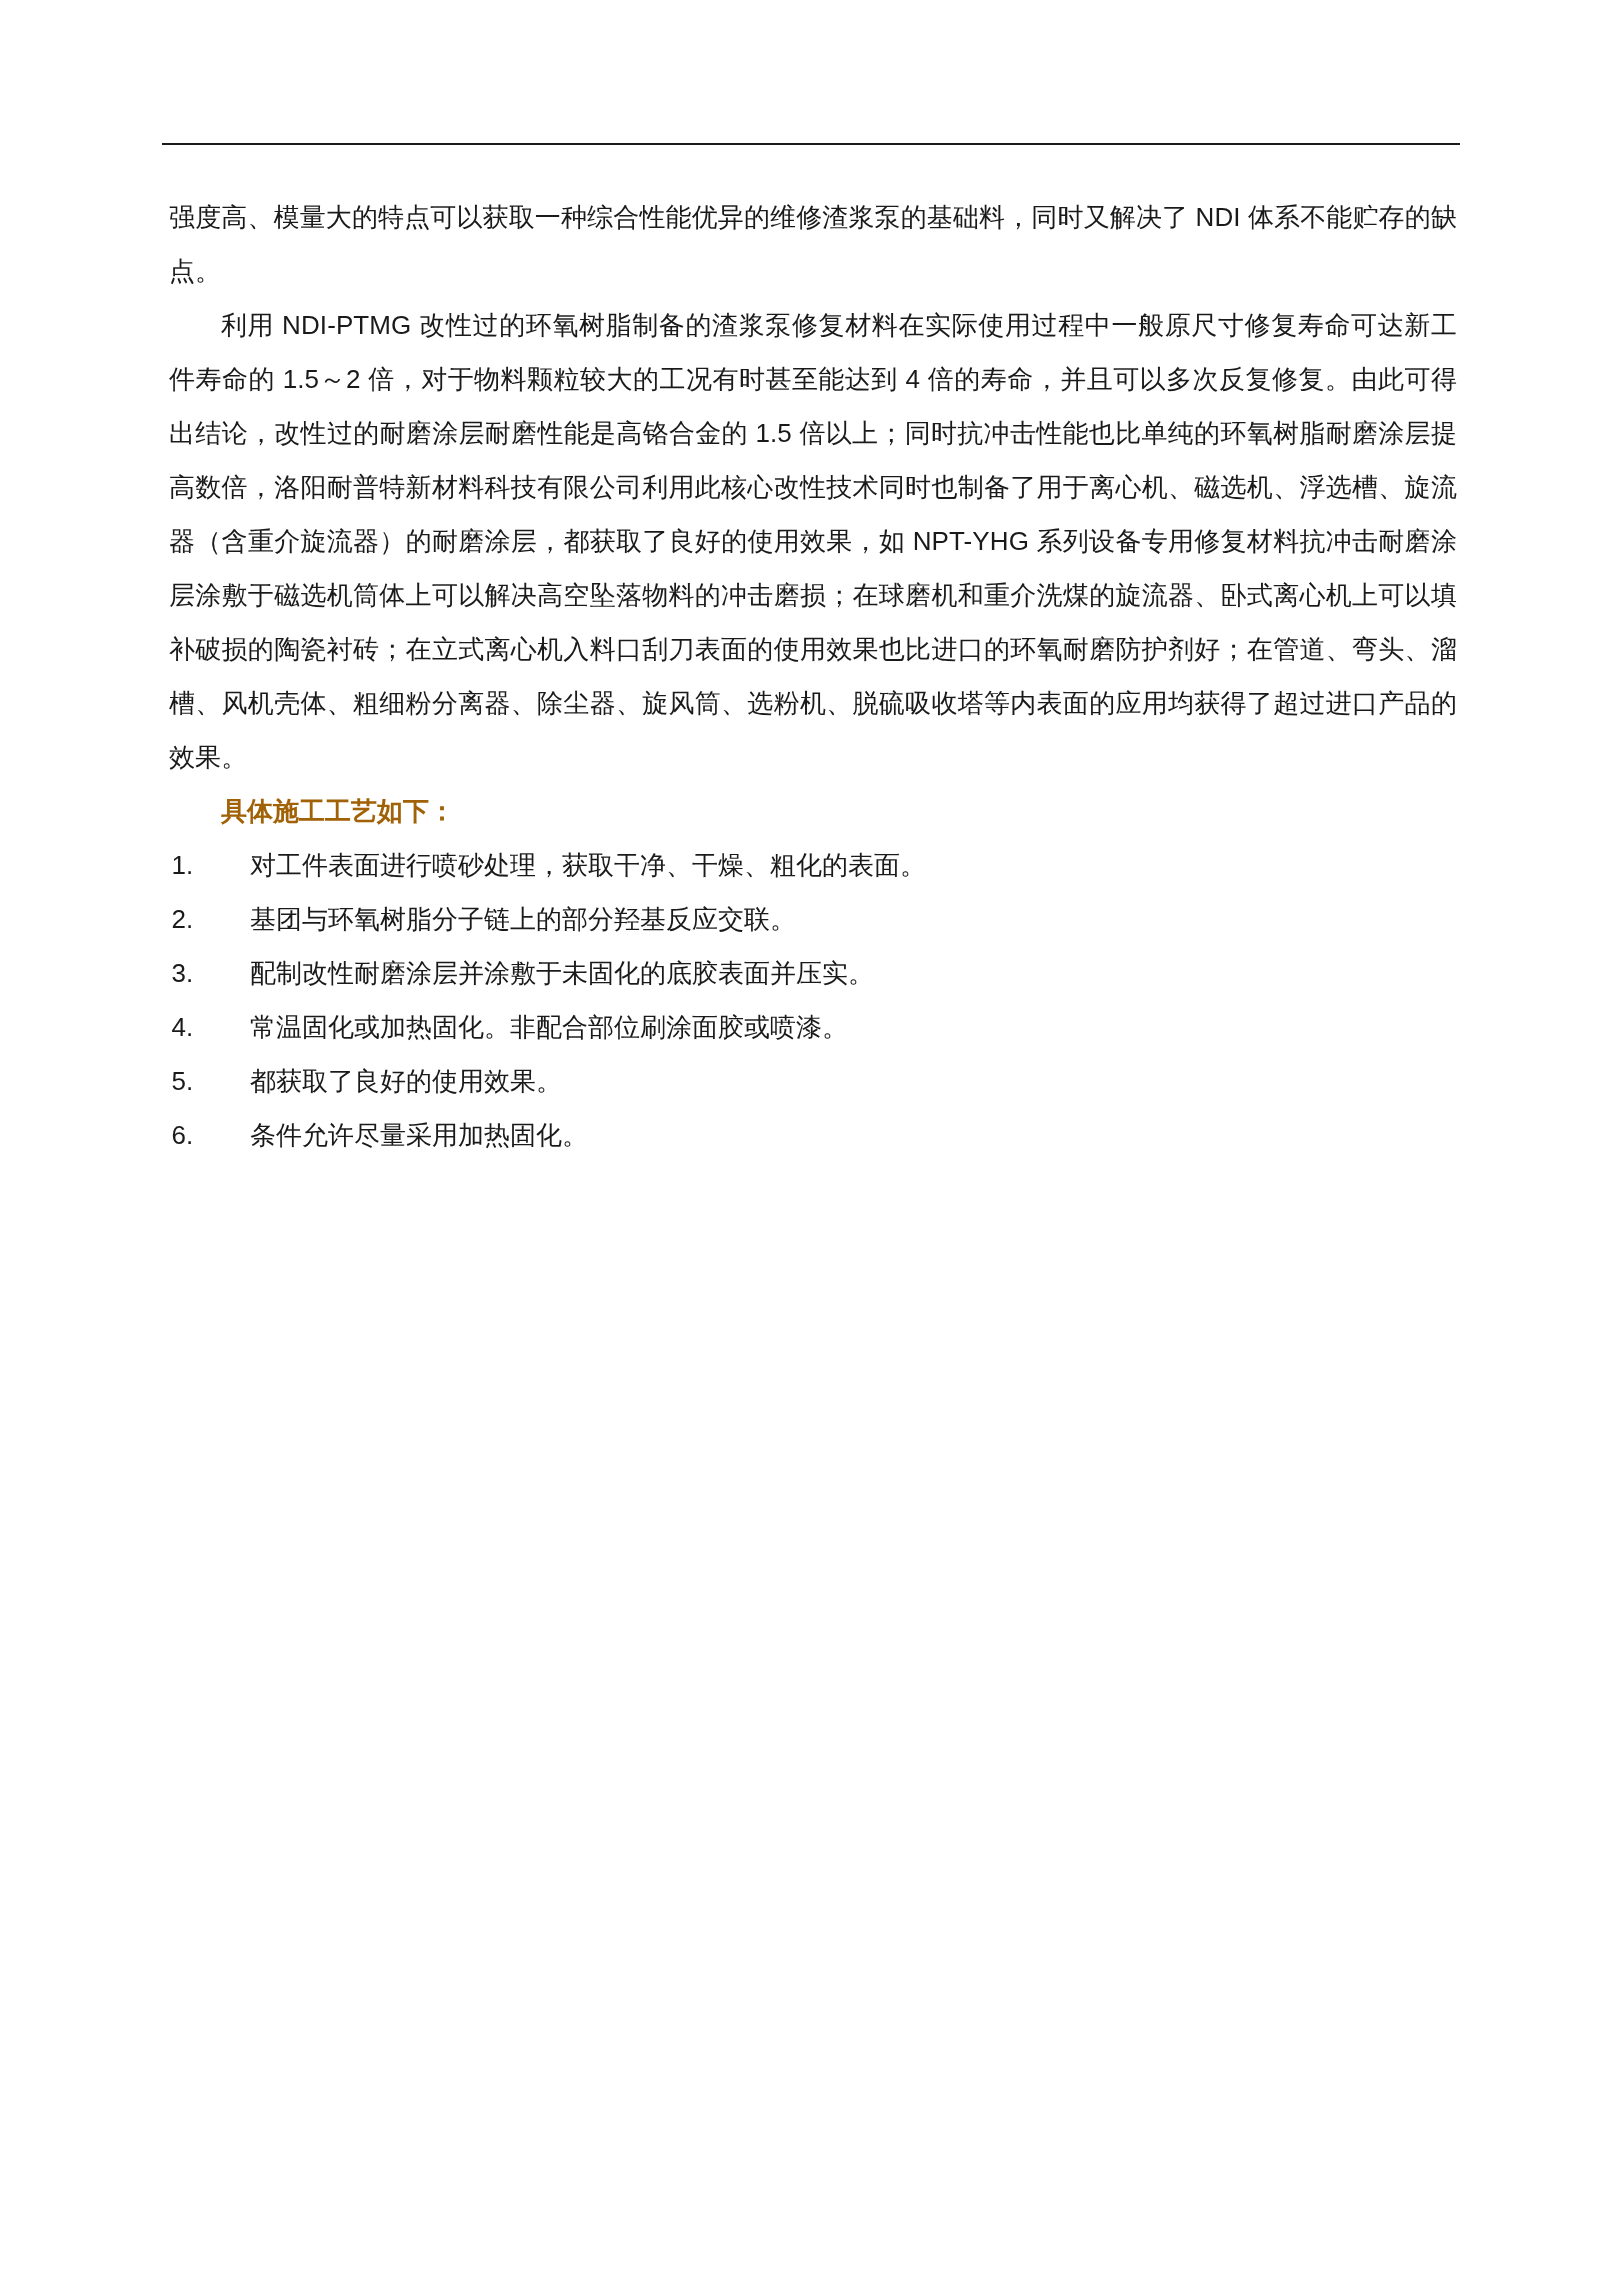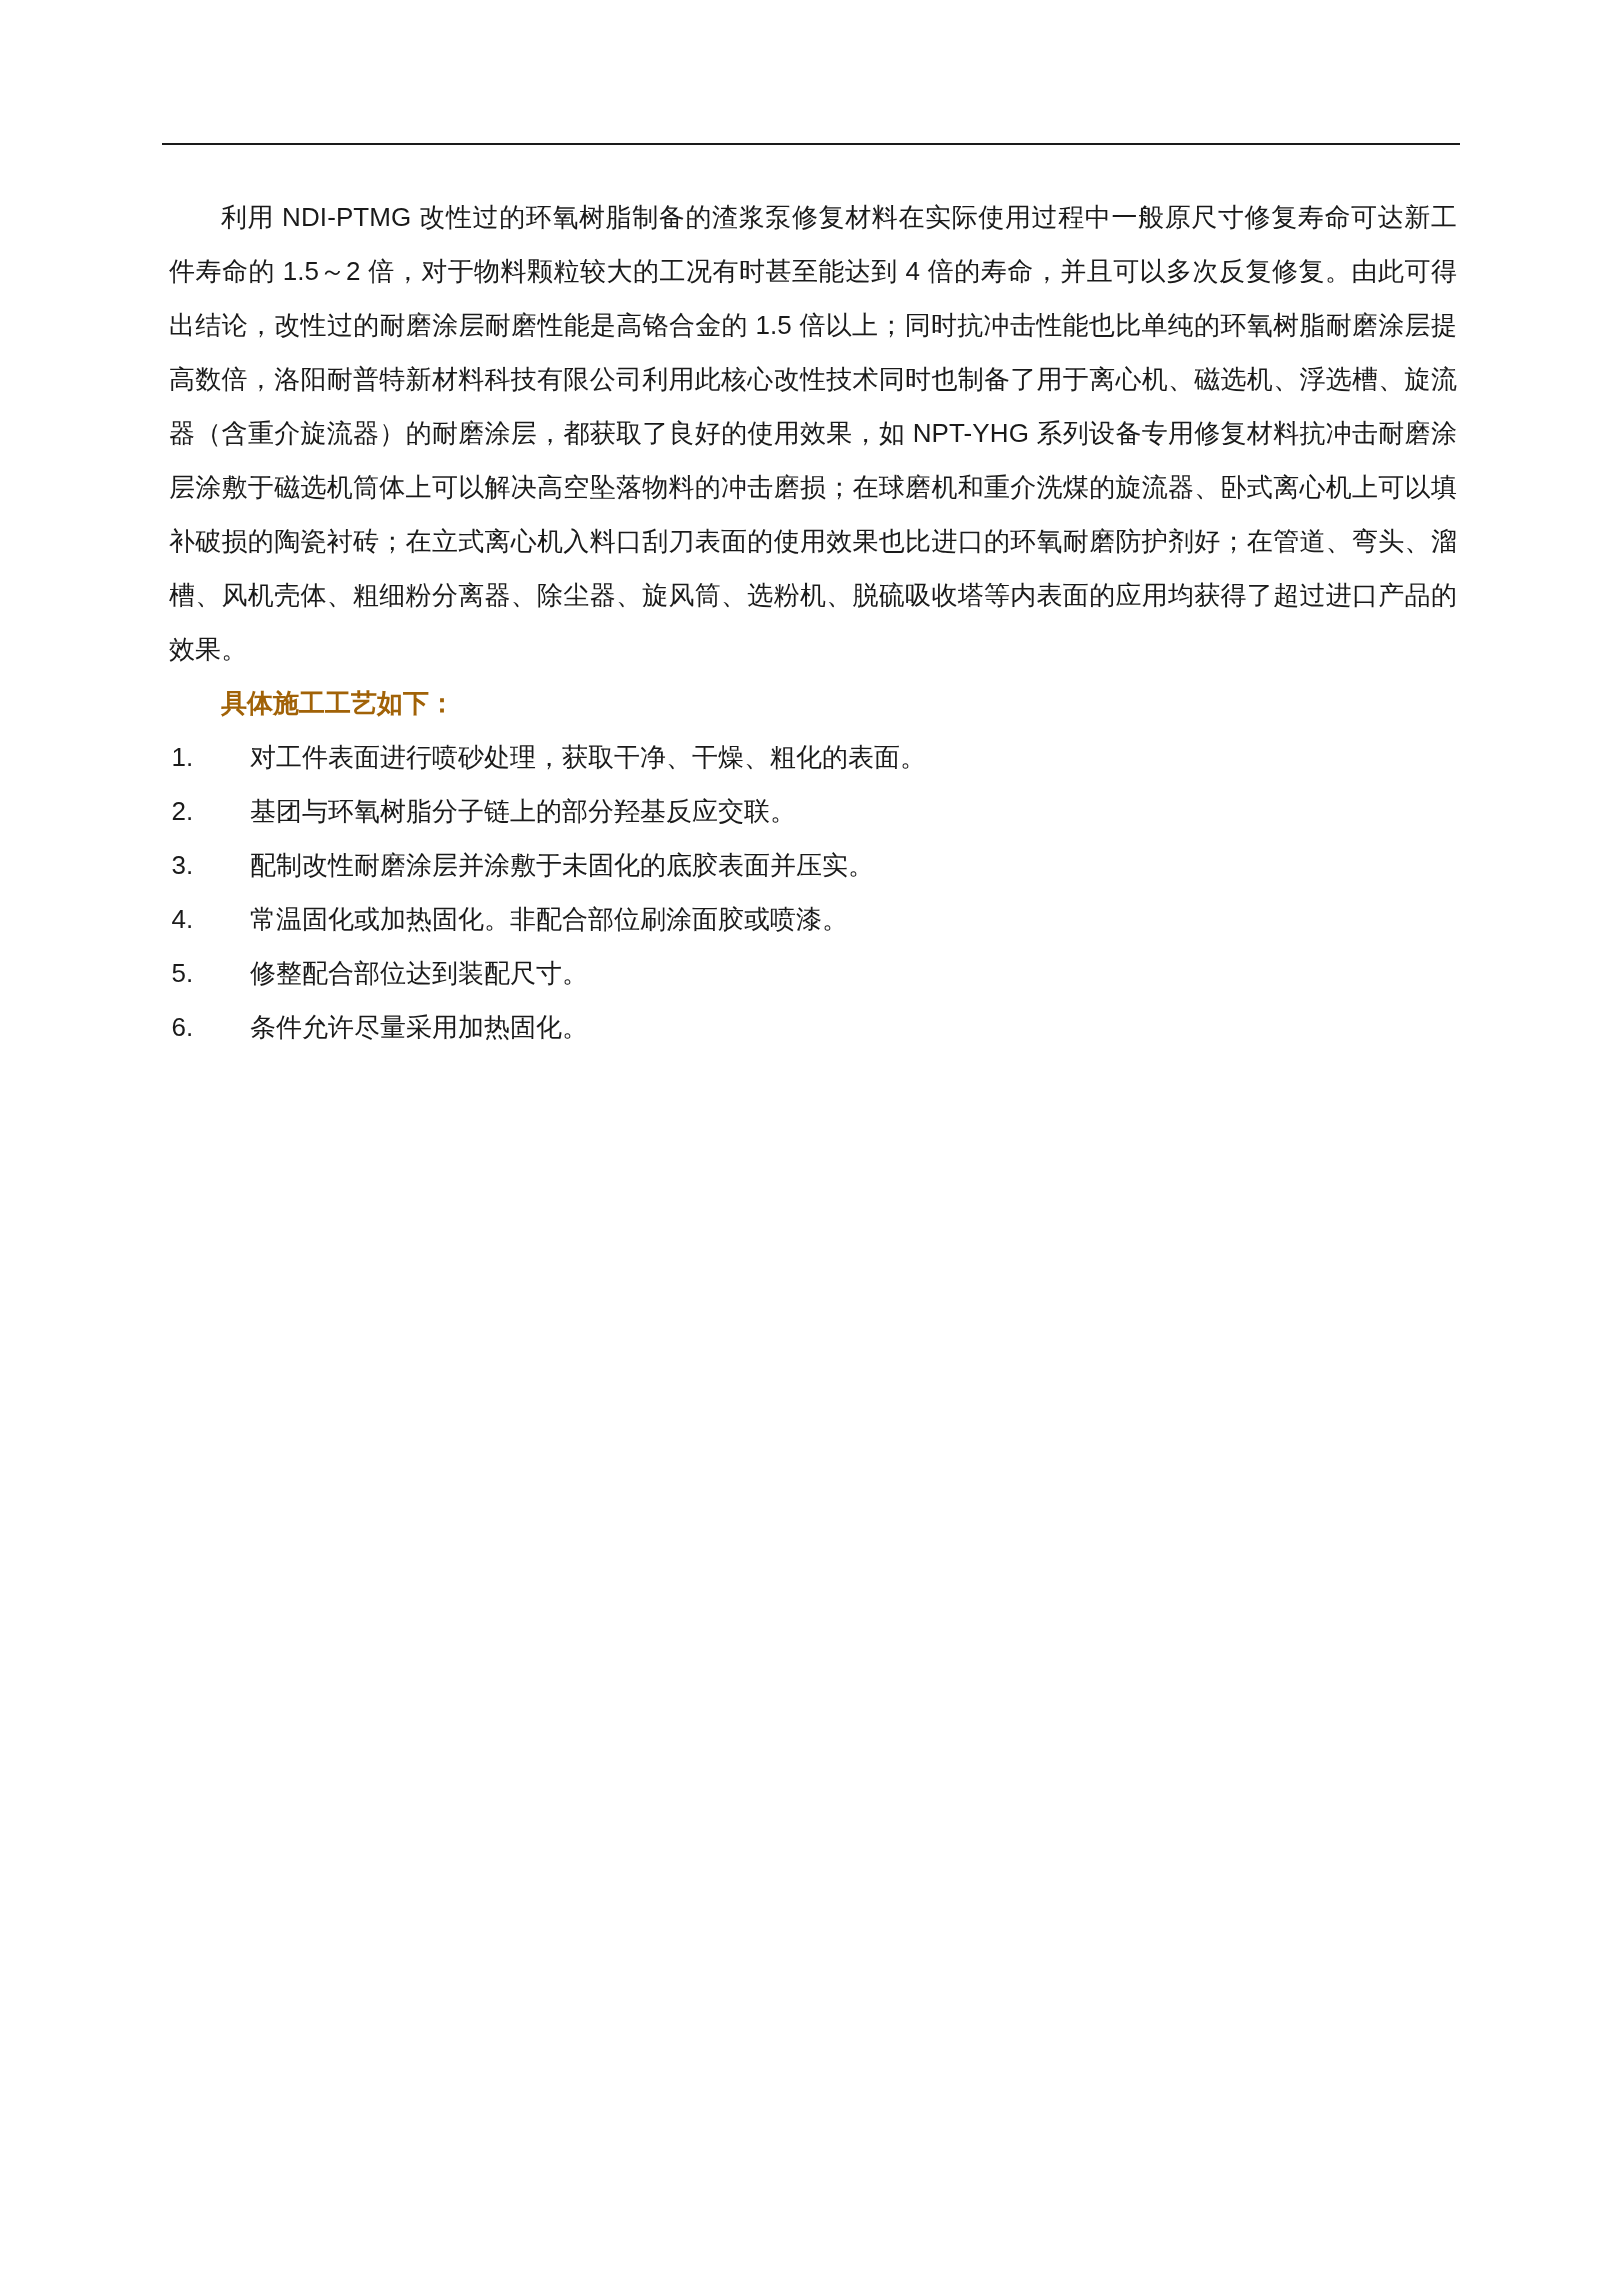--- a/index.html
+++ b/index.html
@@ -83,20 +83,21 @@
 </style>
 </head>
 <body>
 
 <div class="page">
 
   <div class="header-rule"></div>
 
   <div class="content">
 
+    <p class="body">强度高、模量大的特点可以获取一种综合性能优异的维修渣浆泵的基础料，同时又解决了 NDI 体系不能贮存的缺点。</p>
 
 
 
     <p class="body indent">利用 NDI-PTMG 改性过的环氧树脂制备的渣浆泵修复材料在实际使用过程中一般原尺寸修复寿命可达新工件寿命的 1.5～2 倍，对于物料颗粒较大的工况有时甚至能达到 4 倍的寿命，并且可以多次反复修复。由此可得出结论，改性过的耐磨涂层耐磨性能是高铬合金的 1.5 倍以上；同时抗冲击性能也比单纯的环氧树脂耐磨涂层提高数倍，洛阳耐普特新材料科技有限公司利用此核心改性技术同时也制备了用于离心机、磁选机、浮选槽、旋流器（含重介旋流器）的耐磨涂层，都获取了良好的使用效果，如 NPT-YHG 系列设备专用修复材料抗冲击耐磨涂层涂敷于磁选机筒体上可以解决高空坠落物料的冲击磨损；在球磨机和重介洗煤的旋流器、卧式离心机上可以填补破损的陶瓷衬砖；在立式离心机入料口刮刀表面的使用效果也比进口的环氧耐磨防护剂好；在管道、弯头、溜槽、风机壳体、粗细粉分离器、除尘器、旋风筒、选粉机、脱硫吸收塔等内表面的应用均获得了超过进口产品的效果。</p>
 
     <p class="bold-head">具体施工工艺如下：</p>
 
     <ol class="steps">
       <li>
         <span class="num">1.</span>
@@ -109,21 +110,21 @@
       <li>
         <span class="num">3.</span>
         <span class="txt">配制改性耐磨涂层并涂敷于未固化的底胶表面并压实。</span>
       </li>
       <li>
         <span class="num">4.</span>
         <span class="txt">常温固化或加热固化。非配合部位刷涂面胶或喷漆。</span>
       </li>
       <li>
         <span class="num">5.</span>
-        <span class="txt">修整配合部位达到装配尺寸。</span>
+        <span class="txt">都获取了良好的使用效果。</span>
       </li>
       <li>
         <span class="num">6.</span>
         <span class="txt">条件允许尽量采用加热固化。</span>
       </li>
     </ol>
 
   </div>
 </div>
 

